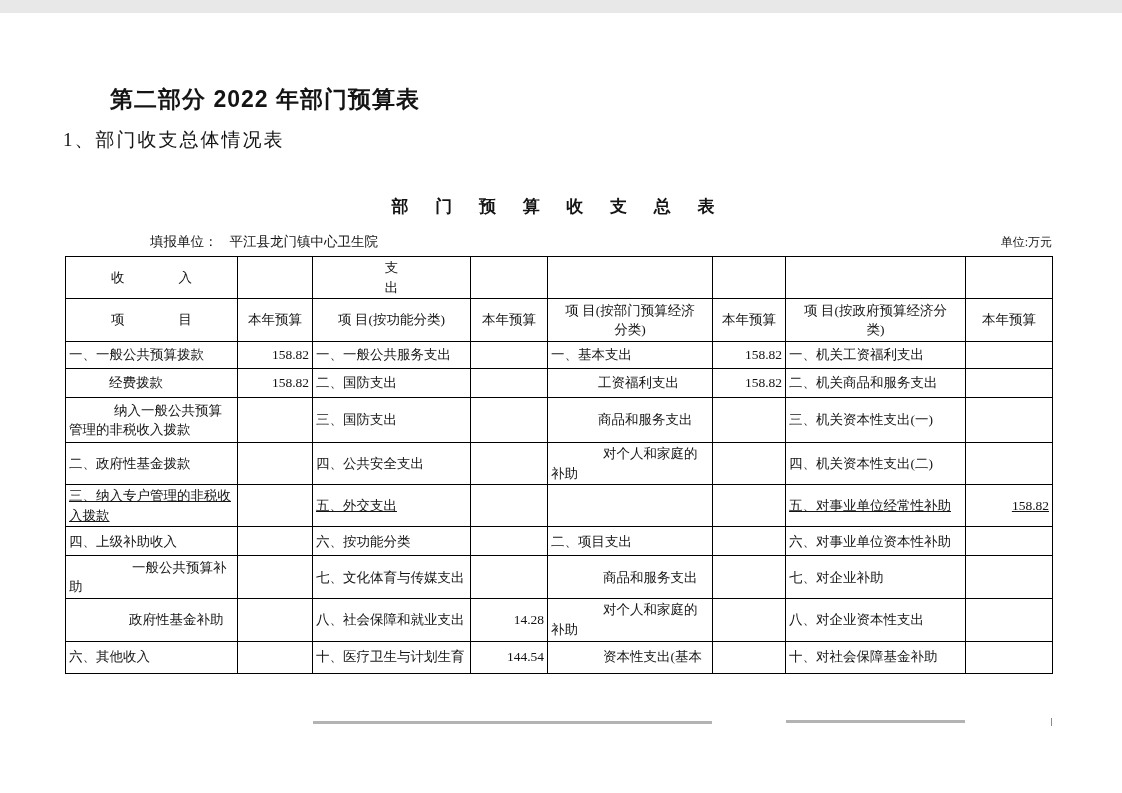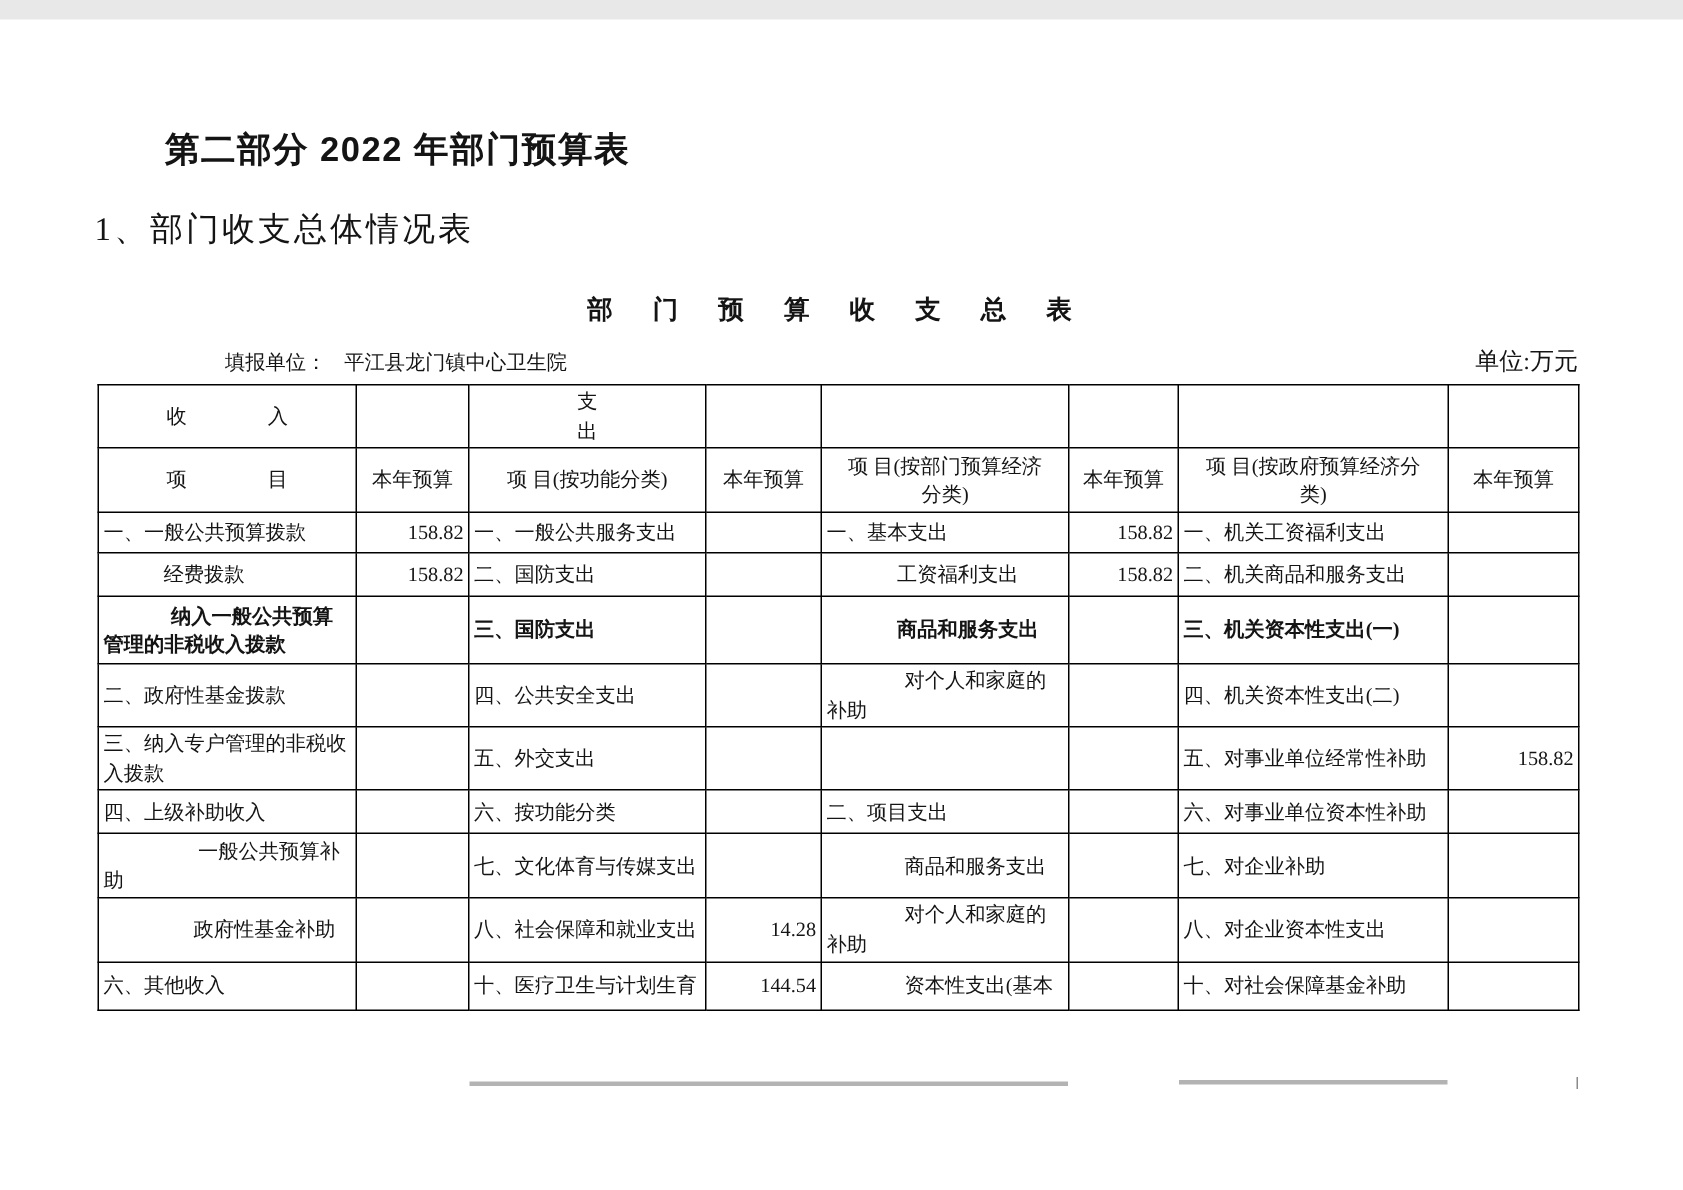--- a/index.html
+++ b/index.html
@@ -7,36 +7,36 @@
     position:relative;width:1122px;height:793px;margin:13px auto;
     background:#ffffff;color:#141414;overflow:hidden;
     font-family:"Liberation Serif", serif;
   }
   .part-title{
     position:absolute;left:110px;top:70px;margin:0;
     font-family:"Liberation Sans", sans-serif;
     font-size:23px;font-weight:700;letter-spacing:1px;line-height:32px;
   }
   .section-title{
-    position:absolute;left:63px;top:126px;margin:0;
-    font-size:22px;font-weight:400;letter-spacing:2px;line-height:28px;
+    position:absolute;left:63px;top:113px;margin:0;
+    font-size:19px;font-weight:400;letter-spacing:2px;line-height:28px;
   }
   .table-title{
     position:absolute;left:65px;top:180px;width:987px;
     text-align:center;font-weight:700;font-size:17px;letter-spacing:11px;
     font-family:"Liberation Sans", sans-serif;line-height:28px;
   }
   .meta-row{
     position:absolute;left:65px;top:220px;width:987px;
     display:flex;justify-content:space-between;align-items:flex-end;
     font-size:13.5px;line-height:18px;
   }
   .meta-filler{padding-left:85px;}
   .meta-filler .val{margin-left:12px;}
-  .unit-note{font-size:16px;}
+  .unit-note{font-size:12px;}
   table.budget{
     position:absolute;left:65px;top:243px;width:987px;
     border-collapse:collapse;table-layout:fixed;
     font-size:13.5px;
   }
   table.budget td{
     border:1px solid #000;
     padding:1px 3px;
     vertical-align:middle;
     word-break:break-all;
@@ -117,41 +117,41 @@
         <tr style="height: 29px;">
           <td class="item" style="text-indent: 40px;">经费拨款</td>
           <td class="num">158.82</td>
           <td class="item">二、国防支出</td>
           <td class="num"></td>
           <td class="item" style="text-indent: 47px;">工资福利支出</td>
           <td class="num">158.82</td>
           <td class="item">二、机关商品和服务支出</td>
           <td class="num"></td>
         </tr>
-        <tr style="height: 45px; font-weight: bold;">
+        <tr style="height: 45px;">
           <td class="item" style="text-indent: 45px;">纳入一般公共预算管理的非税收入拨款</td>
           <td class="num"></td>
           <td class="item">三、国防支出</td>
           <td class="num"></td>
           <td class="item" style="text-indent: 47px;">商品和服务支出</td>
           <td class="num"></td>
           <td class="item">三、机关资本性支出(一)</td>
           <td class="num"></td>
         </tr>
         <tr style="height: 40px;">
           <td class="item">二、政府性基金拨款</td>
           <td class="num"></td>
           <td class="item">四、公共安全支出</td>
           <td class="num"></td>
           <td class="item" style="text-indent: 52px;">对个人和家庭的补助</td>
           <td class="num"></td>
           <td class="item">四、机关资本性支出(二)</td>
           <td class="num"></td>
         </tr>
-        <tr style="height: 41px;">
+        <tr style="height: 41px; text-decoration: underline;">
           <td class="item">三、纳入专户管理的非税收入拨款</td>
           <td class="num"></td>
           <td class="item">五、外交支出</td>
           <td class="num"></td>
           <td class="item"></td>
           <td class="num"></td>
           <td class="item">五、对事业单位经常性补助</td>
           <td class="num">158.82</td>
         </tr>
         <tr style="height: 29px;">

